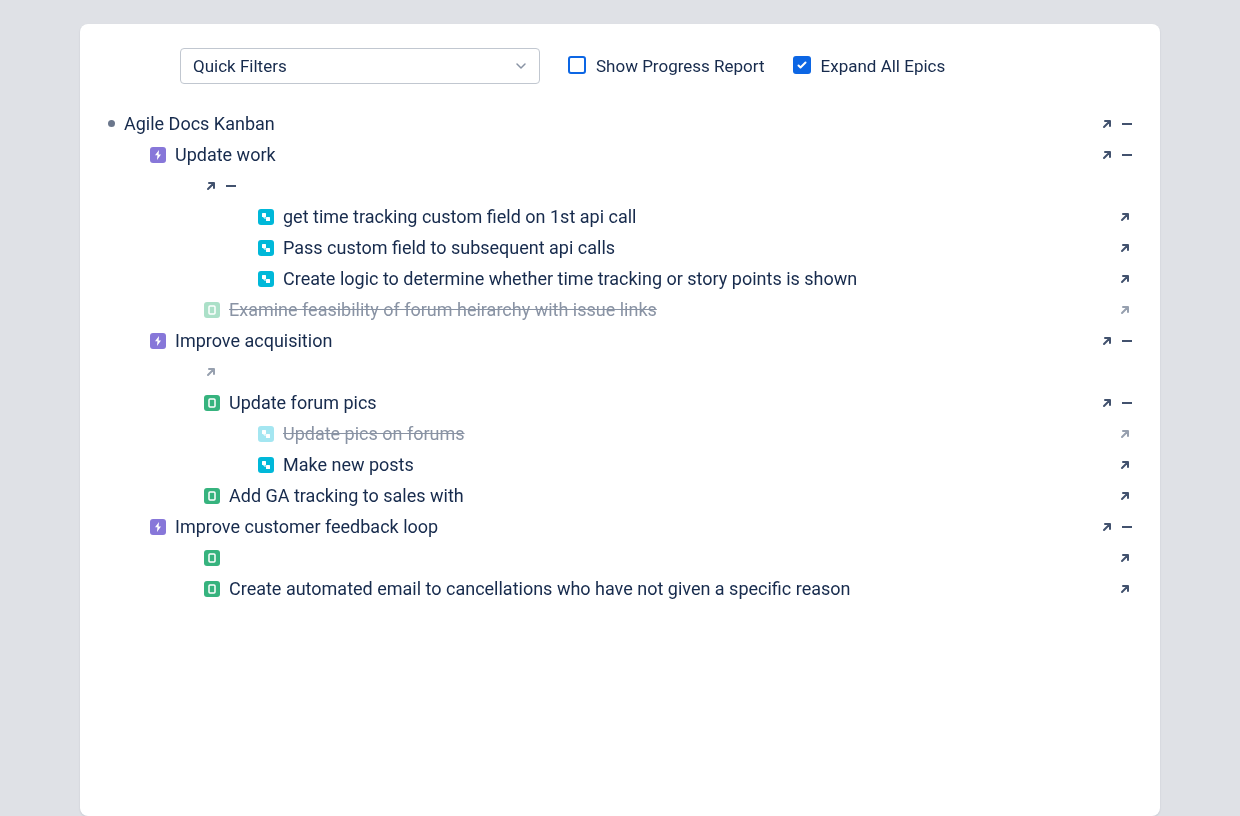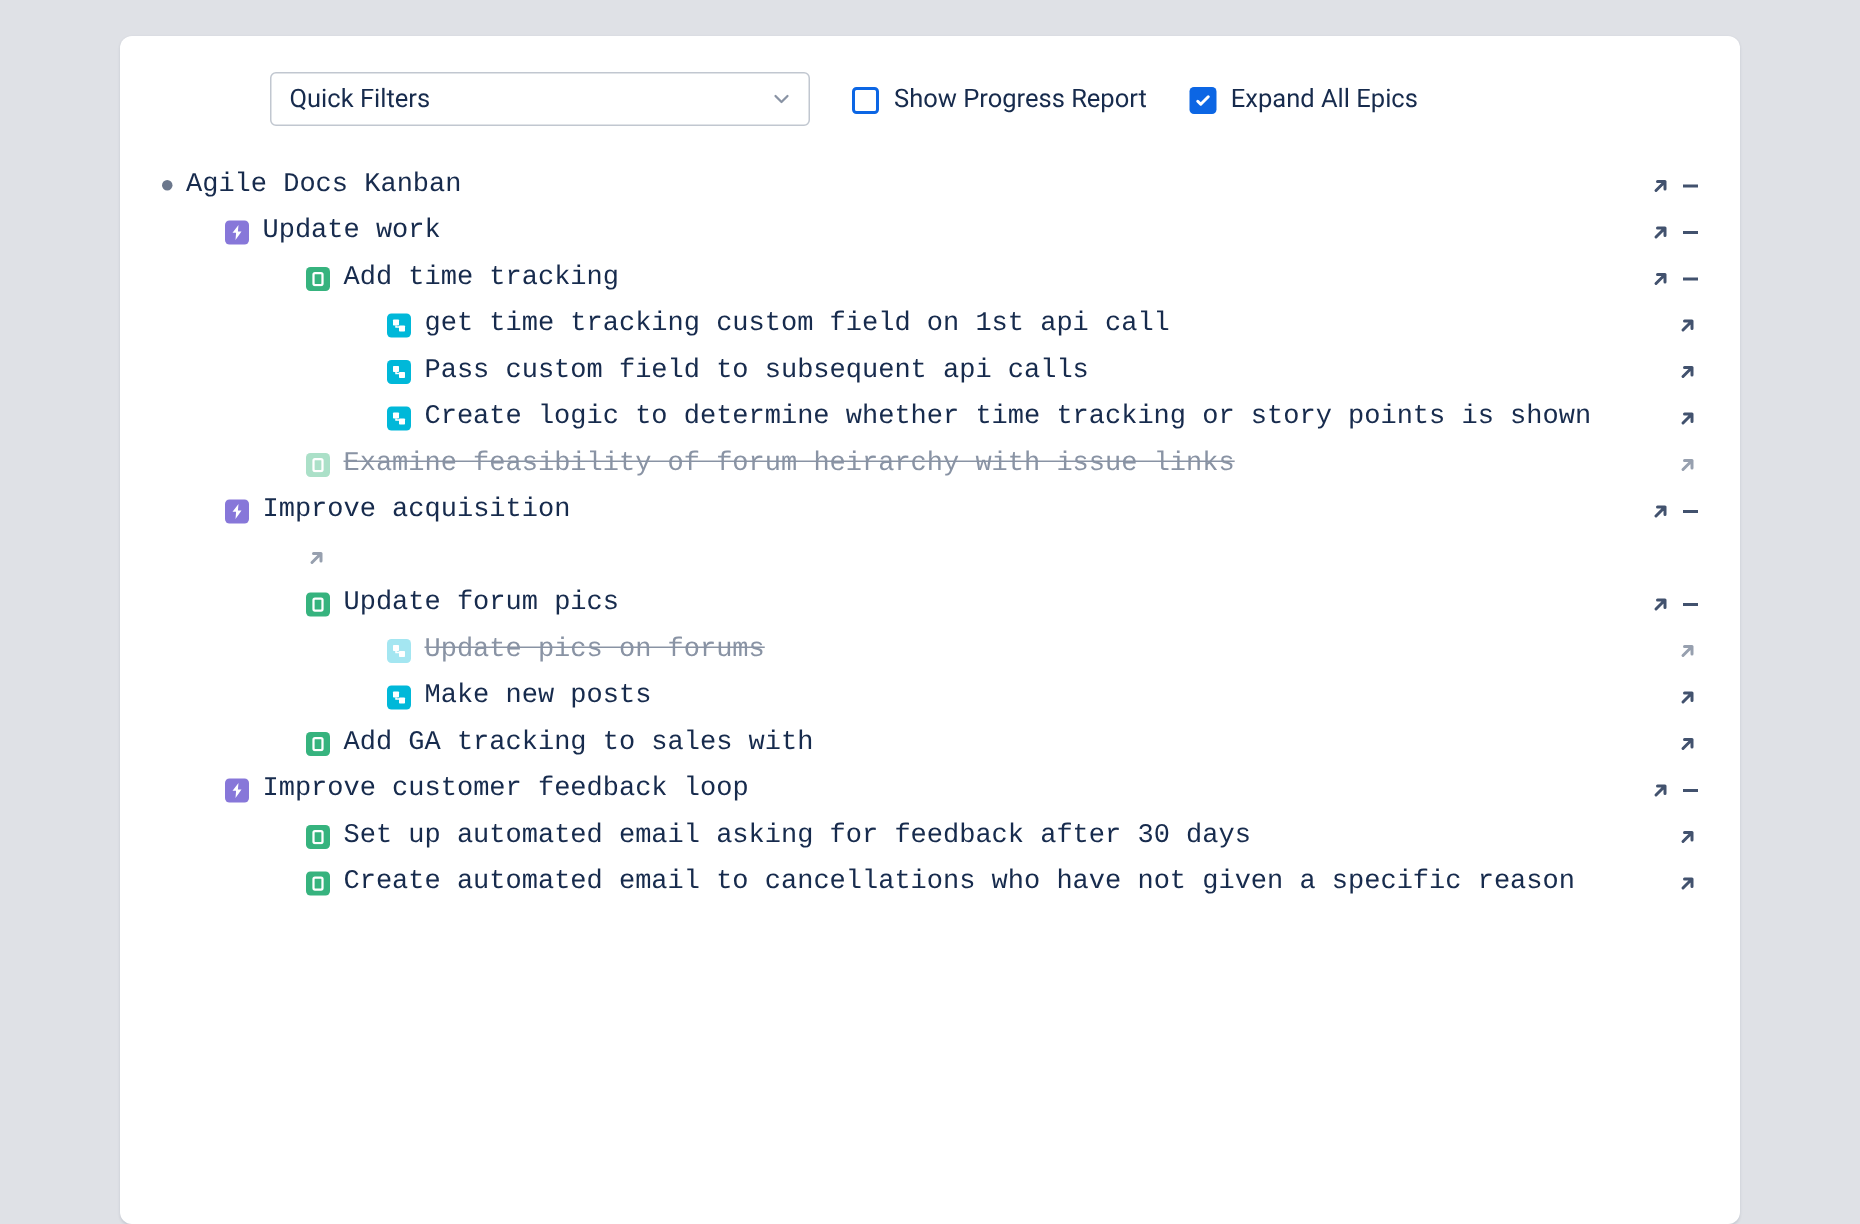--- a/index.html
+++ b/index.html
@@ -44,21 +44,21 @@
     color: #172b4d;
     font-size: 17px;
     background: #fff;
     user-select: none;
   }
   .select .caret {
     color: #8993a4;
   }
   .check-item {
     display: inline-flex;
-    align-items: flex-end;
+    align-items: flex-start;
     gap: 10px;
     font-size: 17px;
     color: #172b4d;
   }
   .checkbox {
     width: 18px; height: 18px;
     border-radius: 3px;
     display: inline-flex; align-items: center; justify-content: center;
   }
   .checkbox.unchecked { border: 2px solid #0c66e4; background: #fff; }
@@ -73,21 +73,20 @@
   .row .left {
     display: flex;
     align-items: center;
     gap: 9px;
     min-width: 0;
     flex: 1;
   }
   .row .label {
     white-space: nowrap;
     color: #172b4d;
-    font-family: Liberation Mono, monospace;
   }
   .row.done .label  { color: #8993a4; text-decoration: line-through; }
   .actions {
     display: inline-flex;
     align-items: center;
     gap: 8px;
     color: #42526e;
   }
   .actions.faded { color: #97a0af; }
   .minus {
@@ -174,28 +173,20 @@
           <div class="actions">
             <span>
               <svg class="icon" width="14" height="14" viewBox="0 0 14 14" fill="none">
                 <path d="M4 10l6-6M5 4h5v5" stroke="currentColor" stroke-width="2" stroke-linecap="round" stroke-linejoin="round"></path>
               </svg>
             </span>
             <span class="minus"></span>
           </div>
         </div>
         <div class="row indent-2">
-          <div class="left">
-            <span class="type-icon type-story">
-              <svg class="icon" width="10" height="10" viewBox="0 0 10 10" fill="none">
-                <rect x="2" y="1" width="6" height="8" rx="1" stroke="#fff" stroke-width="1.5"></rect>
-              </svg>
-            </span>
-            <span class="label">Add time tracking</span>
-          </div>
           <div class="actions">
             <span>
               <svg class="icon" width="14" height="14" viewBox="0 0 14 14" fill="none">
                 <path d="M4 10l6-6M5 4h5v5" stroke="currentColor" stroke-width="2" stroke-linecap="round" stroke-linejoin="round"></path>
               </svg>
             </span>
             <span class="minus"></span>
           </div>
         </div>
         <div class="row indent-3">
@@ -390,21 +381,20 @@
             <span class="minus"></span>
           </div>
         </div>
         <div class="row indent-2">
           <div class="left">
             <span class="type-icon type-story">
               <svg class="icon" width="10" height="10" viewBox="0 0 10 10" fill="none">
                 <rect x="2" y="1" width="6" height="8" rx="1" stroke="#fff" stroke-width="1.5"></rect>
               </svg>
             </span>
-            <span class="label">Set up automated email asking for feedback after 30 days</span>
           </div>
           <div class="actions">
             <span>
               <svg class="icon" width="14" height="14" viewBox="0 0 14 14" fill="none">
                 <path d="M4 10l6-6M5 4h5v5" stroke="currentColor" stroke-width="2" stroke-linecap="round" stroke-linejoin="round"></path>
               </svg>
             </span>
           </div>
         </div>
         <div class="row indent-2">

